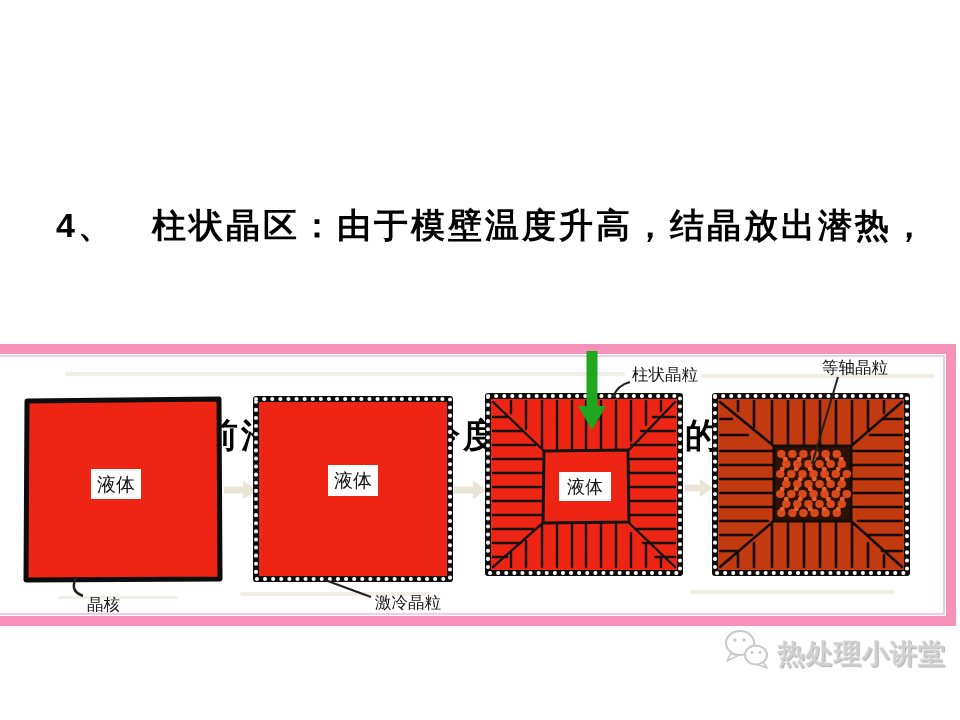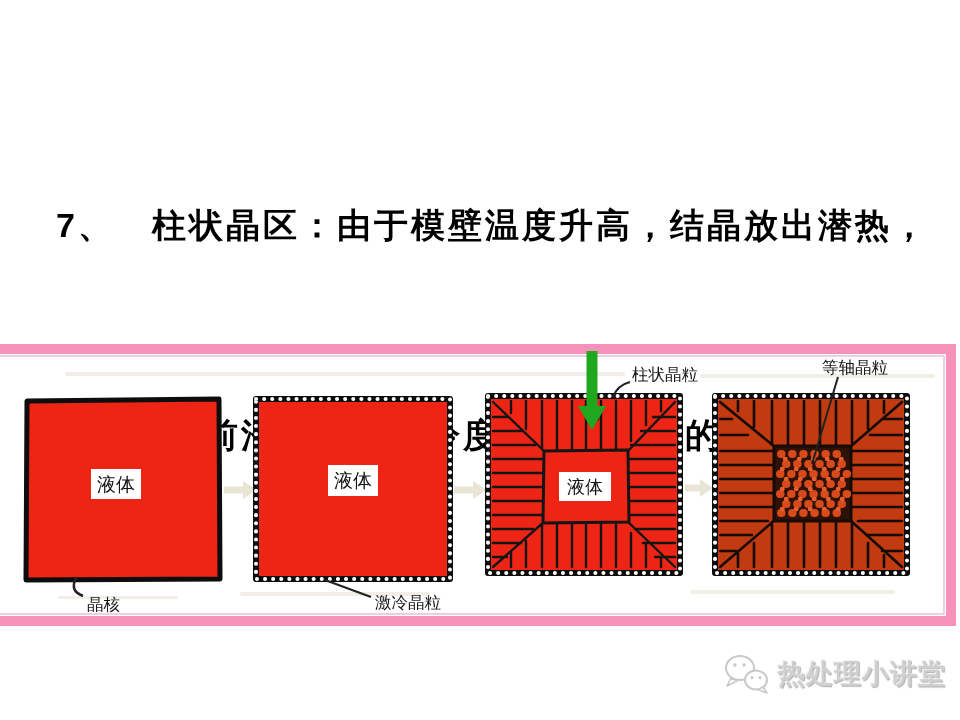--- a/index.html
+++ b/index.html
@@ -9,35 +9,35 @@
     font-family:"Liberation Sans", sans-serif;
   }
   .body-text{
     position:absolute;left:56px;top:50px;width:880px;
     font-size:34px;font-weight:700;color:#000;
     line-height:70px;letter-spacing:3px;white-space:pre;
   }
   .diagram-svg{position:absolute;left:0;top:340px;}
   .diagram-svg text{font-family:"Liberation Serif", serif;fill:#141414;}
   .watermark{
-    position:absolute;left:720px;top:650px;height:48px;
-    display:flex;align-items:center;gap:6px;
+    position:absolute;left:720px;top:624px;height:48px;
+    display:flex;align-items:flex-end;gap:6px;
   }
   .watermark-text{
     font-size:27px;font-weight:600;letter-spacing:1px;
     color:#cfcfcf;
     text-shadow:-1px -1px 0 #f2f2f2, 1px 1px 1px #b0b0b0;
     white-space:nowrap;
   }
 </style>
 </head>
 <body>
 
 <div class="body-text">
-  <div>7、　柱状晶区：由于模壁温度升高，结晶放出潜热，</div>
+  <div>4、　柱状晶区：由于模壁温度升高，结晶放出潜热，</div>
   <div>使细晶区前沿液体的过冷度减小，晶核的形成速率不</div>
   
 </div>
 
 <svg class="diagram-svg" width="960" height="300" viewBox="0 0 960 300">
 
   <g opacity="0.45" fill="#dedac9">
     <rect x="65" y="32" width="560" height="4" rx="2"></rect>
     <rect x="700" y="34" width="235" height="4" rx="2"></rect>
     <rect x="240" y="252" width="190" height="4" rx="2"></rect>

